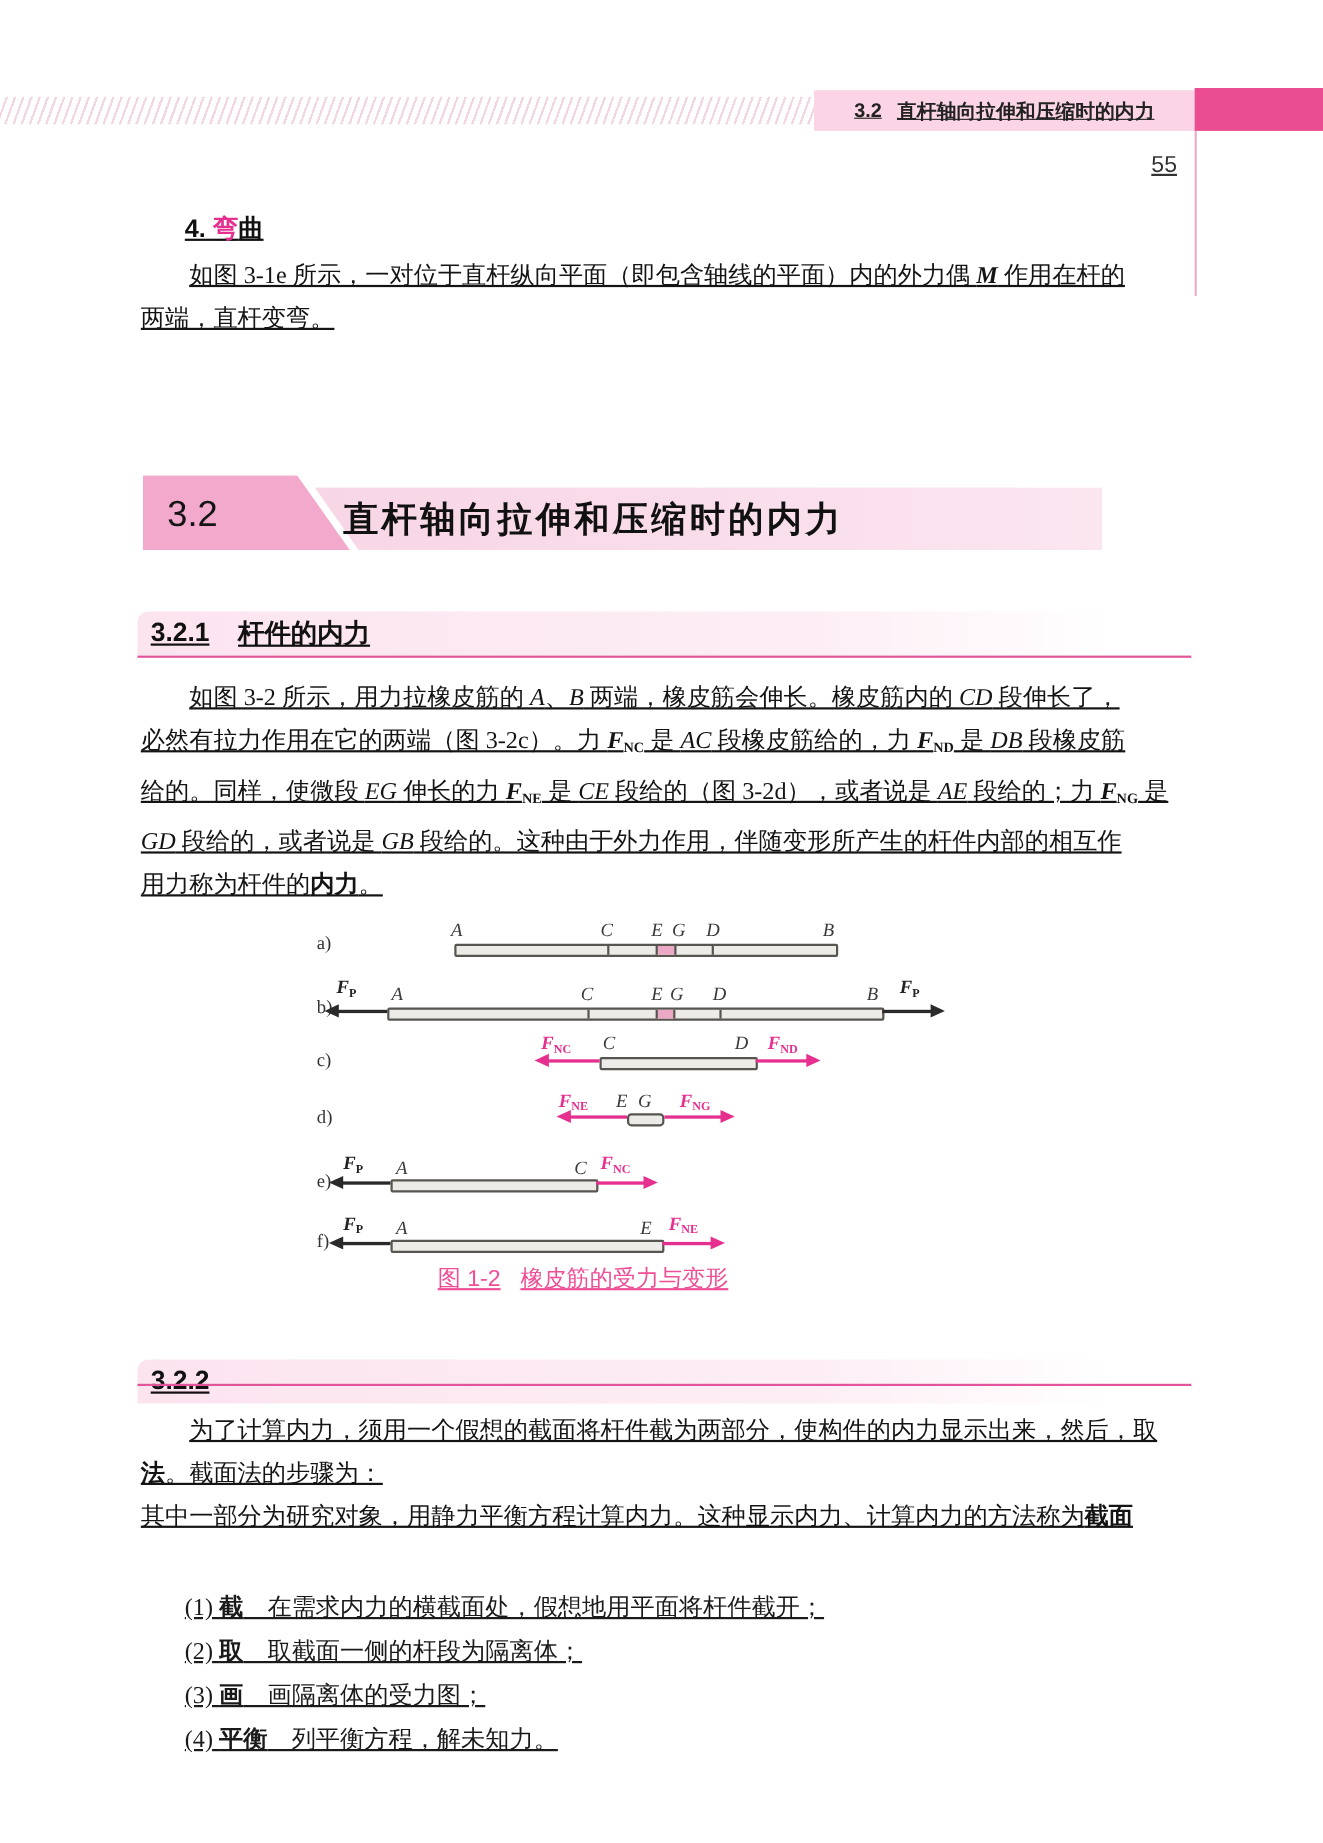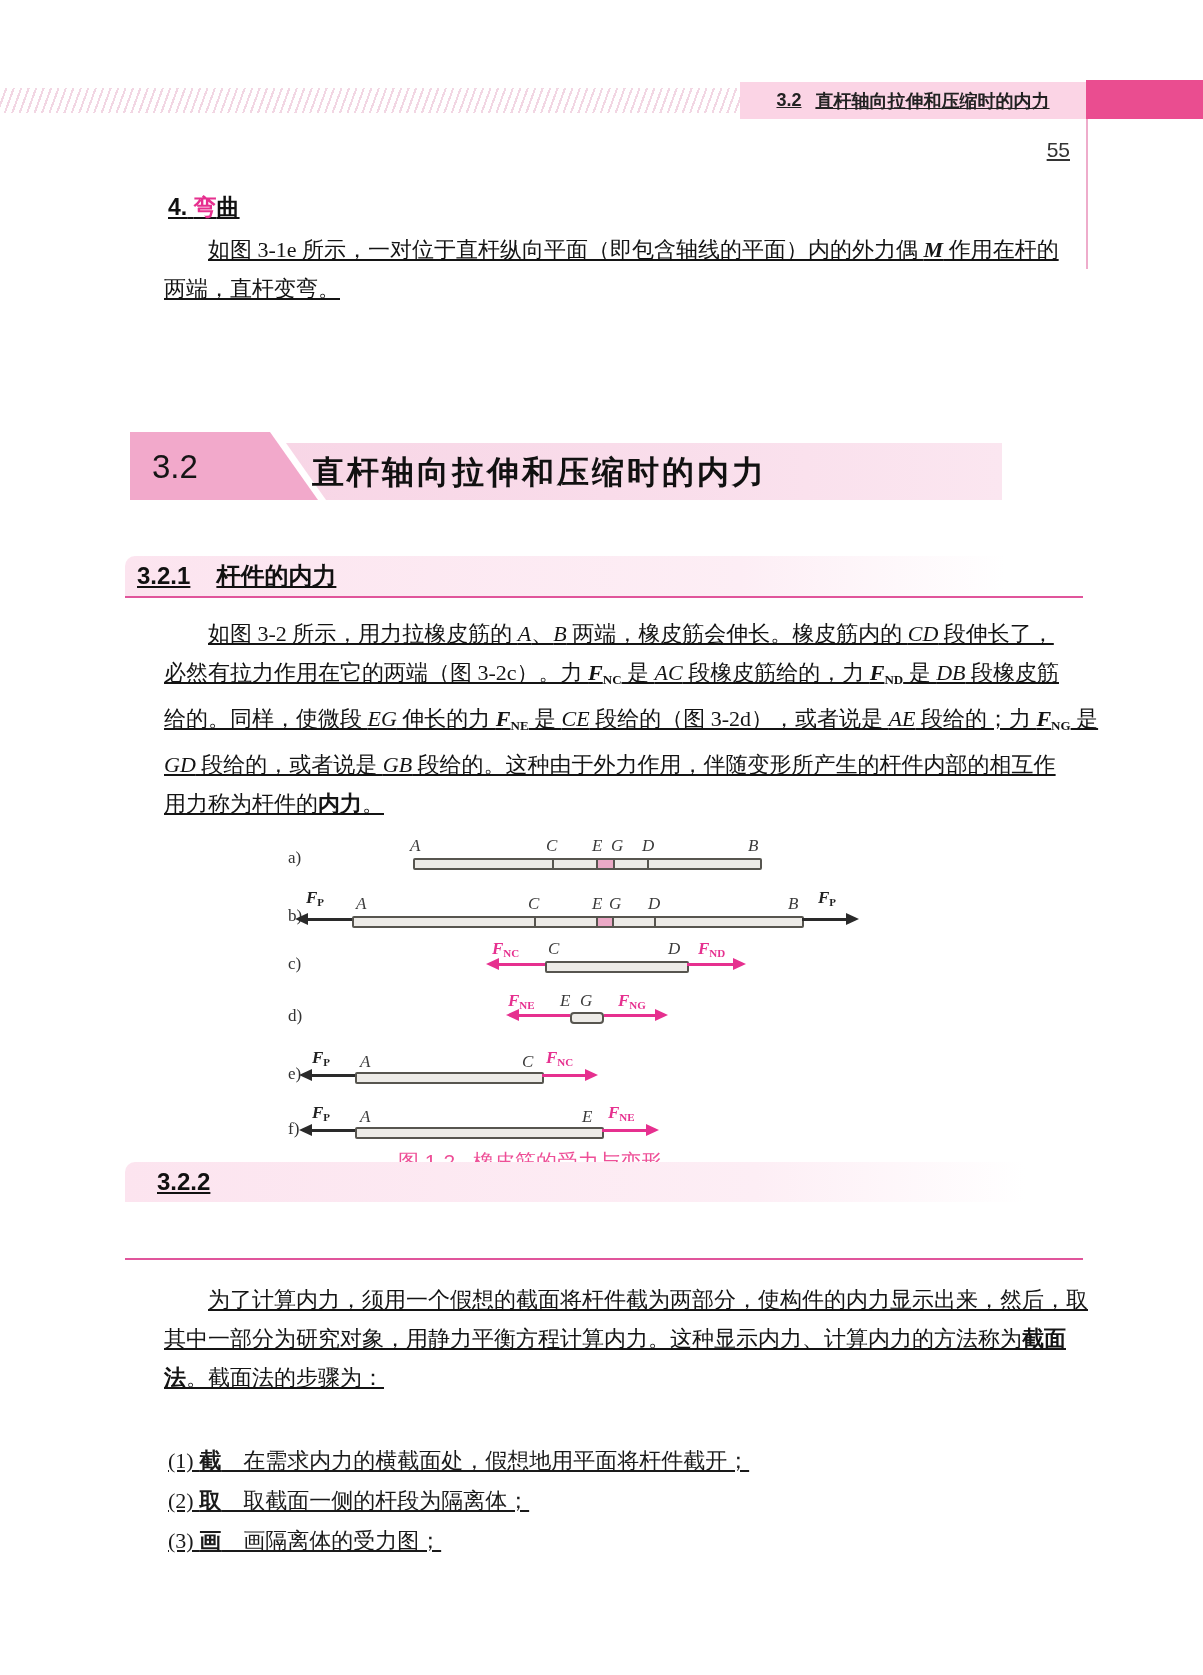--- a/index.html
+++ b/index.html
@@ -70,21 +70,21 @@
     font-family:"Liberation Sans","DejaVu Sans",sans-serif;
     font-size:24px;font-weight:700;color:#111;
     display:flex;align-items:center;
   }
   .subhead .shnum{margin-left:12px;}
   .subhead .shtitle{margin-left:26px;}
   .subrule{left:125px;height:2px;width:958px;background:#e0559b;}
 
   
   .bodypar{width:890px;font-size:22px;line-height:39px;color:#141414;}
-  .bodypar .ln{white-space:nowrap;margin-left:36px;}
+  .bodypar .ln{white-space:nowrap;}
   .bodypar .ln1{padding-left:44px;}
   .steps{left:168px;width:850px;font-size:22px;line-height:40px;}
 
   
   .rn-i{font-style:italic;font-family:"Liberation Serif","DejaVu Serif",serif;}
   .rn-b{font-weight:700;}
   .rn-f,.rn-m{font-weight:700;font-style:italic;font-family:"Liberation Serif","DejaVu Serif",serif;}
   .rn-f sub{font-style:normal;font-weight:700;font-size:13px;vertical-align:-4px;letter-spacing:0;}
   .pk{color:#e6308f;}
 
@@ -227,28 +227,29 @@
   <div class="fl pk" style="left:608px;top:267px;"><span>F</span><sub>NE</sub></div>
   <div class="bar" style="left:355px;top:291px;width:245px;"></div>
   <div class="arr bkc left" style="left:310px;top:293px;width:45px;"></div>
   <div class="arr pkc right" style="left:602px;top:293px;width:46px;"></div>
 </div>
 
 <div class="abs figcap">
   <span class="capno">图 1-2</span><span>橡皮筋的受力与变形</span>
 </div>
 
-<div class="abs subhead" style="top:1162px;padding-left:20px;">
+<div class="abs subhead" style="top:1236px;">
   <span class="shnum">3.2.2</span>
 </div>
 <div class="abs subrule" style="top:1258px;"></div>
 
 <div class="abs bodypar" style="left:128px;top:1280px;">
   <div class="ln ln1">为了计算内力，须用一个假想的截面将杆件截为两部分，使构件的内力显示出来，然后，取</div>
+  <div class="ln"><span class="rn-b">法</span>。截面法的步骤为：</div>
   <div class="ln">其中一部分为研究对象，用静力平衡方程计算内力。这种显示内力、计算内力的方法称为<span class="rn-b">截面</span></div>
-  <div class="ln"><span class="rn-b">法</span>。截面法的步骤为：</div>
 </div>
 
 <div class="abs steps" style="top:1441px;">
   <div class="ln">(1) <span class="rn-b">截</span>　在需求内力的横截面处，假想地用平面将杆件截开；</div>
   <div class="ln">(2) <span class="rn-b">取</span>　取截面一侧的杆段为隔离体；</div>
   <div class="ln">(3) <span class="rn-b">画</span>　画隔离体的受力图；</div>
+  <div class="ln">(4) <span class="rn-b">平衡</span>　列平衡方程，解未知力。</div>
 </div>
 
 </body></html>

